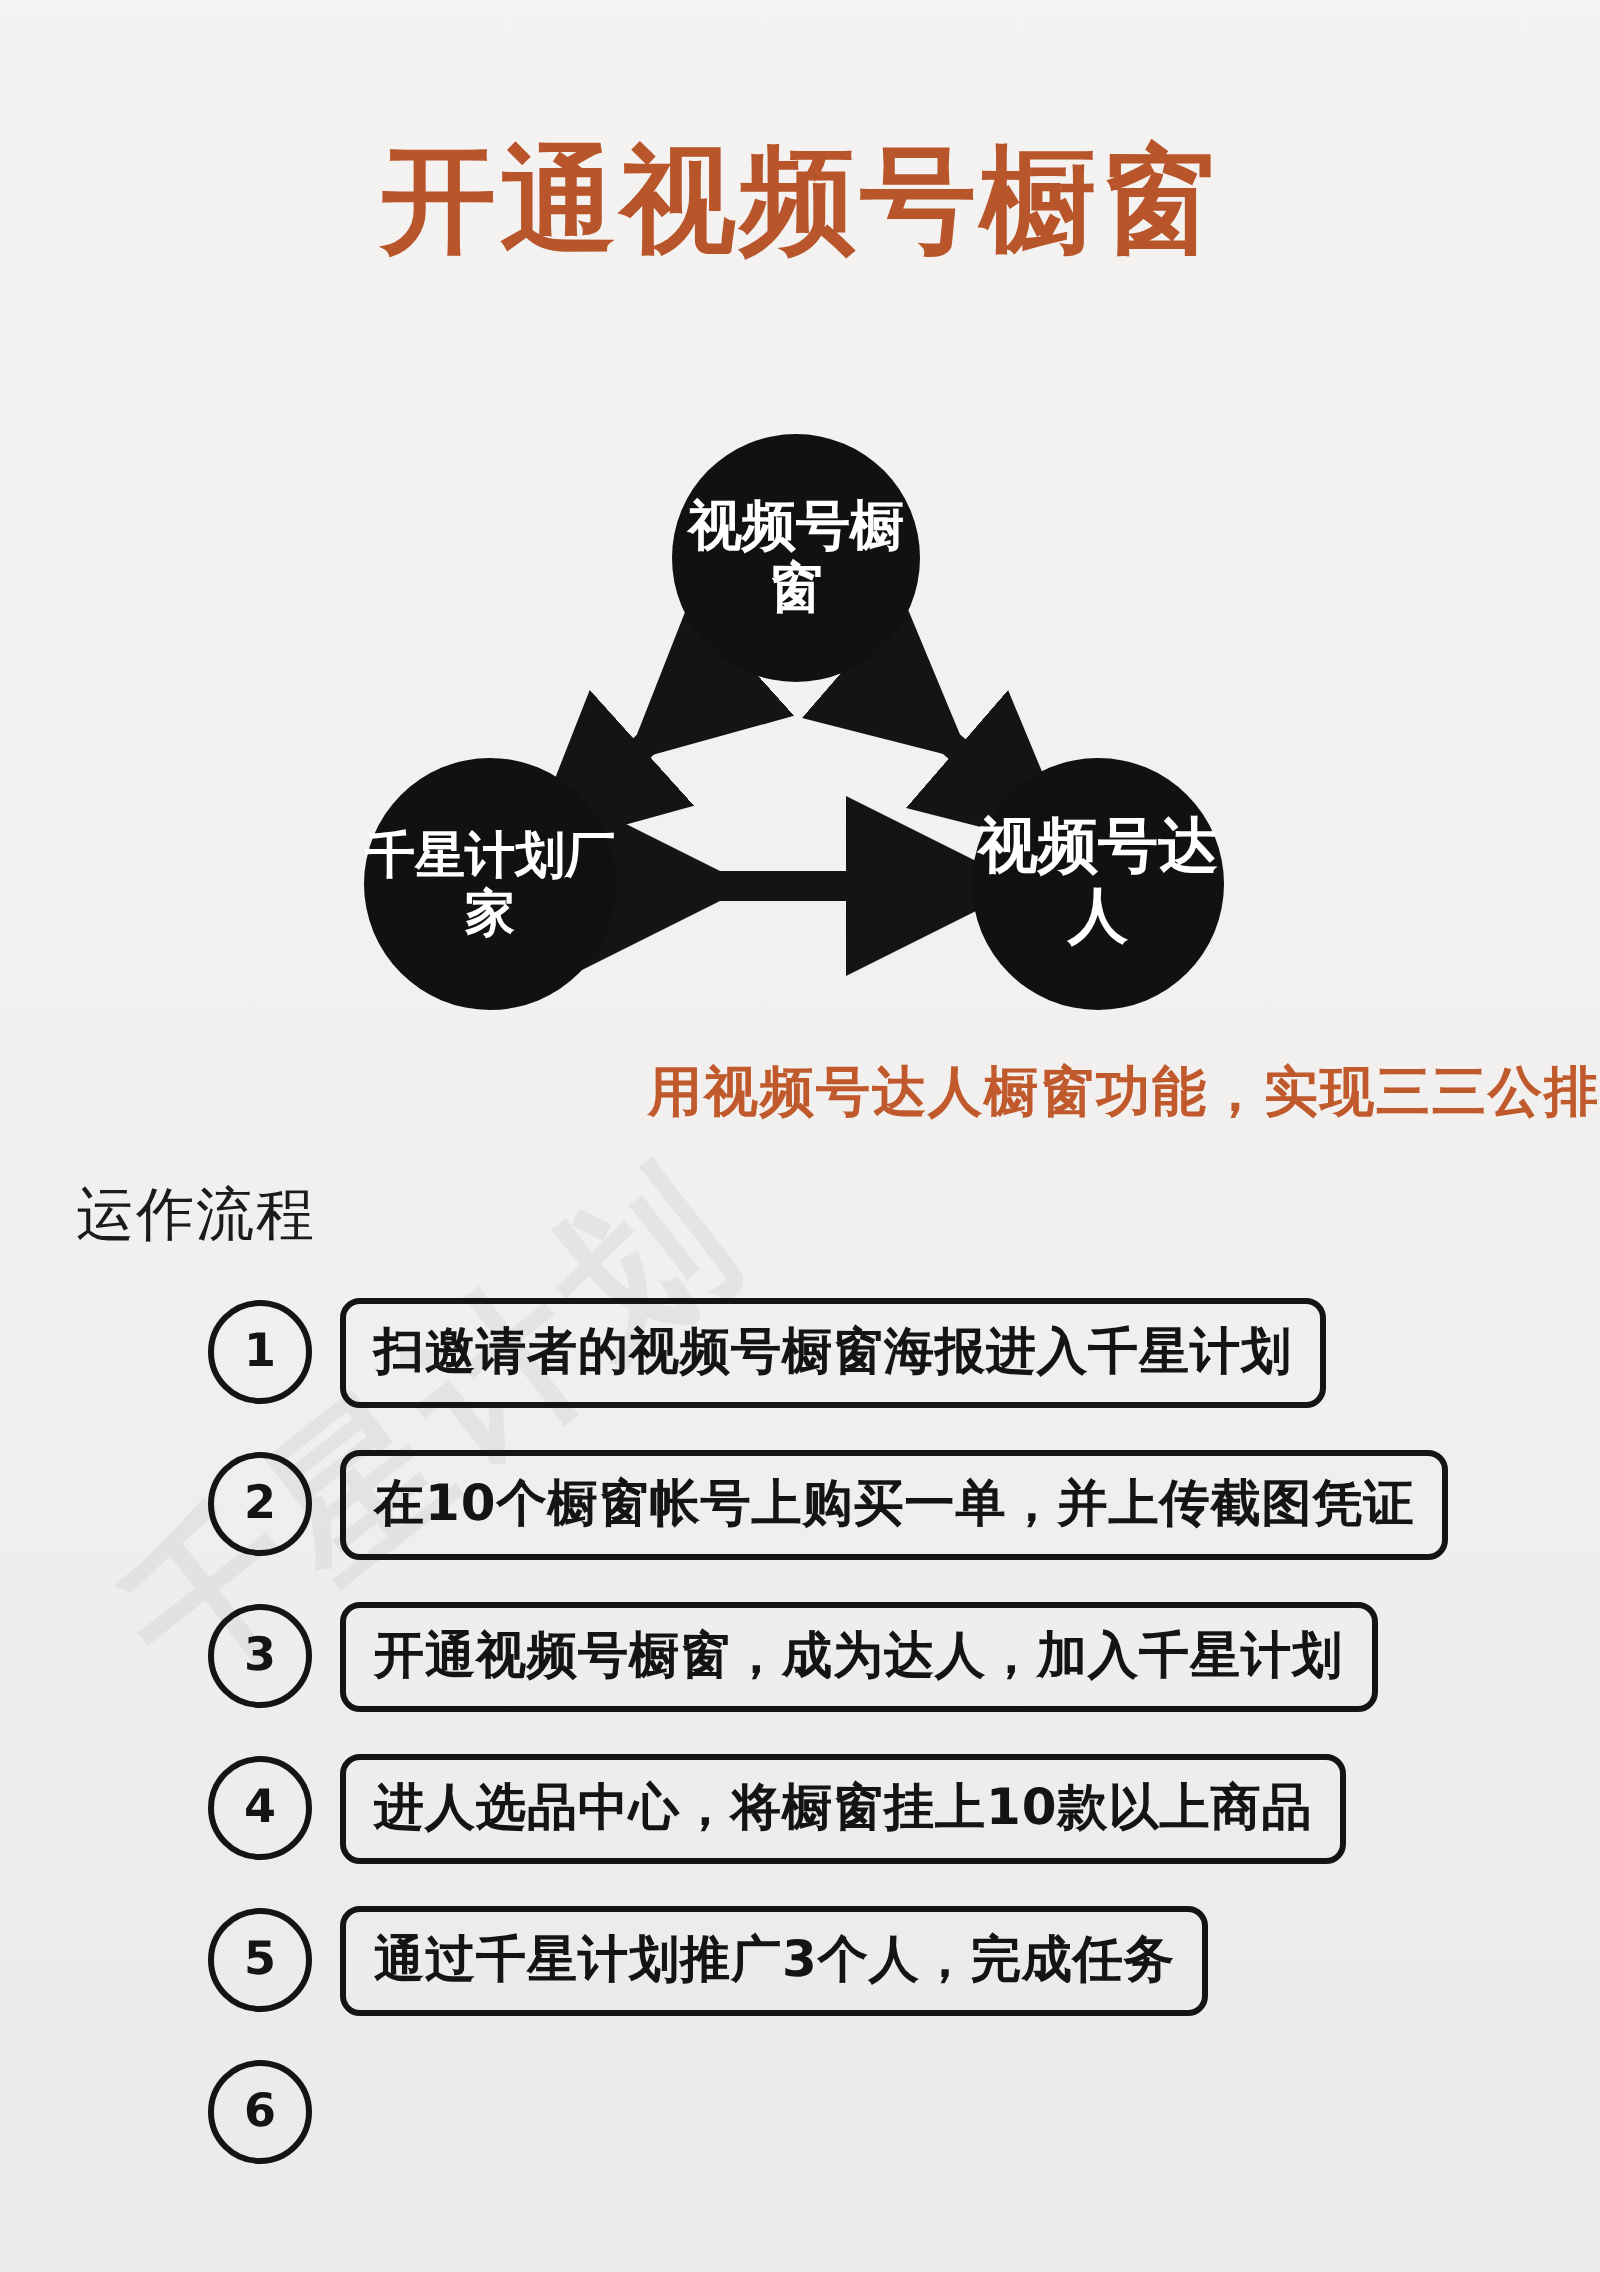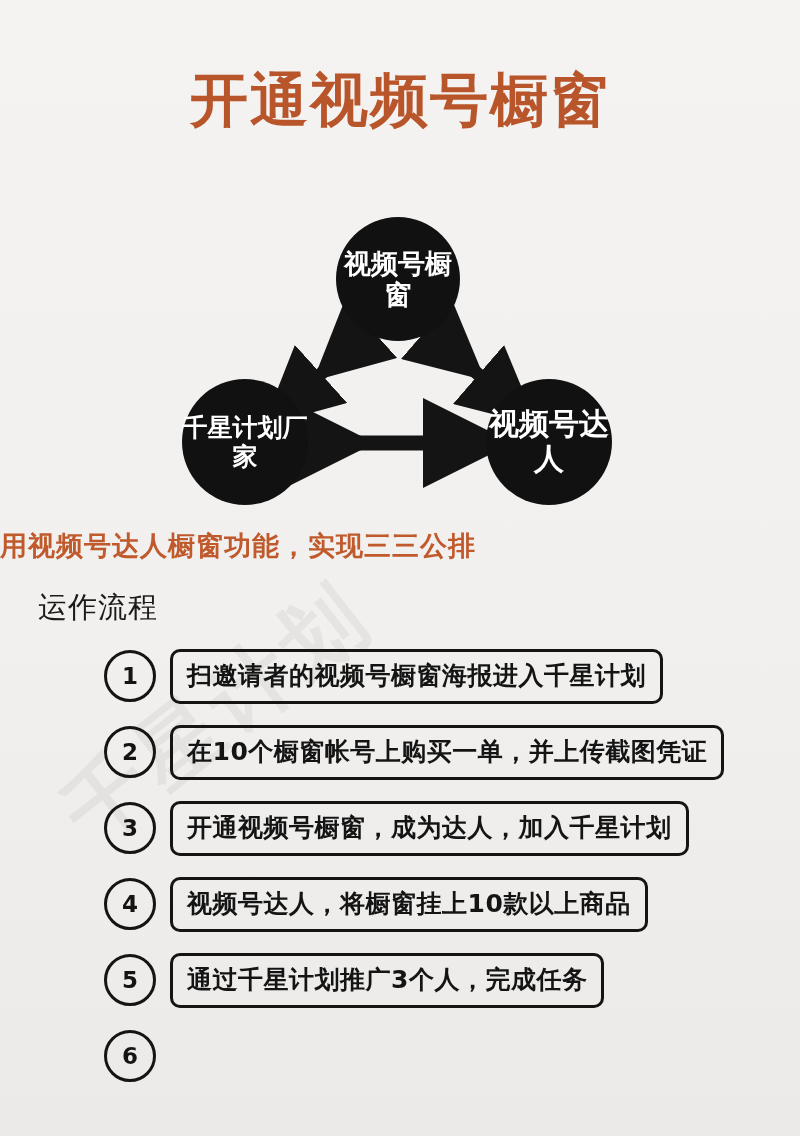--- a/index.html
+++ b/index.html
@@ -86,21 +86,21 @@
     left: 486px; top: 184px;
     font-size: 30px;
   }
   .arrows { position: absolute; left: 0; top: 0; }
 
   .tagline {
     position: absolute;
     top: 528px;
     left: 0;
     width: 100%;
-    text-align: left;
+    text-align: right;
     font-size: 27px;
     font-weight: bold;
     color: #c05a2c;
     letter-spacing: 1px;
     font-family: "DejaVu Sans", "Liberation Sans", sans-serif;
   }
 
   .section-title {
     position: absolute;
     top: 588px;
@@ -202,21 +202,21 @@
     <div class="step">
       <div class="step-num">2</div>
       <div class="step-text">在10个橱窗帐号上购买一单，并上传截图凭证</div>
     </div>
     <div class="step">
       <div class="step-num">3</div>
       <div class="step-text">开通视频号橱窗，成为达人，加入千星计划</div>
     </div>
     <div class="step">
       <div class="step-num">4</div>
-      <div class="step-text">视频号达人，将橱窗挂上10款以上商品</div>
+      <div class="step-text">进人选品中心，将橱窗挂上10款以上商品</div>
     </div>
     <div class="step">
       <div class="step-num">5</div>
       <div class="step-text">通过千星计划推广3个人，完成任务</div>
     </div>
     <div class="step">
       <div class="step-num">6</div>
     </div>
   </div>
 

